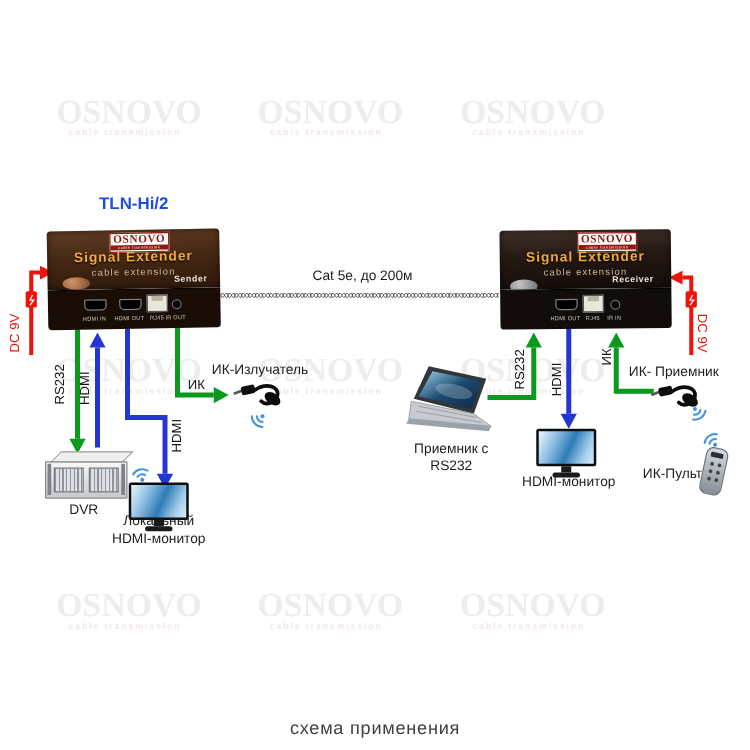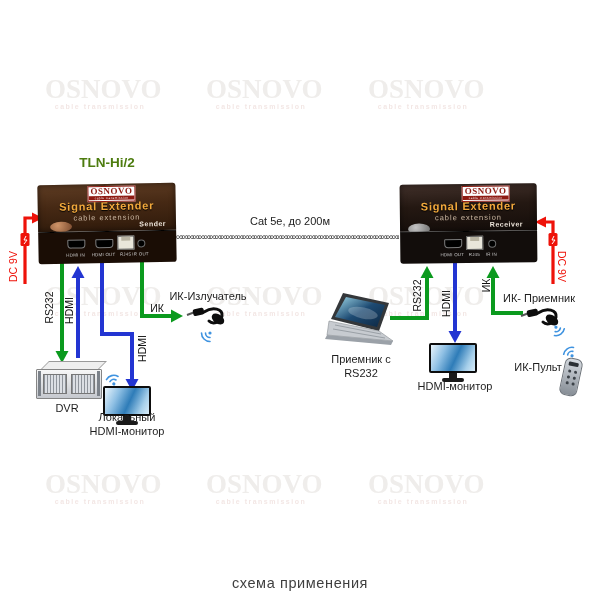--- a/index.html
+++ b/index.html
@@ -39,21 +39,21 @@
   .emblem{position:absolute;border-radius:50%;}
   .emblem.sender{background:radial-gradient(circle at 35% 35%,#cf9468,#7a4a2e);}
   .emblem.receiver{background:radial-gradient(circle at 35% 35%,#c4c4c4,#6e6e6e);}
   .port-hdmi{position:absolute;width:16px;height:7px;background:#000;border:1px solid #7d7d7d;
              border-radius:1px 1px 4px 4px;}
   .port-rj45{position:absolute;width:15px;height:12px;background:#e9e6da;border:1px solid #555;}
   .port-rj45:after{content:"";position:absolute;left:3px;top:0;width:9px;height:4px;background:#b9b4a2;}
   .port-ir{position:absolute;width:6px;height:6px;border-radius:50%;background:#000;border:1px solid #6d6d6d;}
   .port-label{position:absolute;width:30px;text-align:center;font-size:4.5px;color:#c9c9c9;
               letter-spacing:.2px;white-space:nowrap;}
-  .dev-title{font-size:13.5px;font-weight:bold;color:#4d7c0f;text-align:center;}
+  .dev-title{font-size:13.5px;font-weight:bold;color:#1d4ed8;text-align:center;}
 
   
   .conn-label{font-size:10.5px;color:#141414;width:44px;height:13px;text-align:center;line-height:13px;white-space:nowrap;}
   .rot-ccw{transform:rotate(-90deg);}
   .rot-cw{transform:rotate(90deg);}
   .power-label{color:var(--c-power_red,#ee1209);}
 
   
   .cable{font-size:10px;color:#4a4a4a;letter-spacing:-1.6px;white-space:nowrap;overflow:hidden;
          width:223px;height:13px;line-height:12px;}
@@ -328,17 +328,17 @@
   <svg class="abs" style="left:560px;top:342px;transform:rotate(-80deg)" width="16" height="16" viewBox="0 0 16 16">
     <circle cx="3" cy="13" r="1.6" fill="#3f93e0"></circle>
     <path d="M3 8.5 A4.5 4.5 0 0 1 7.5 13" stroke="#3f93e0" stroke-width="1.6" fill="none" stroke-linecap="round"></path>
     <path d="M3 4.5 A8.5 8.5 0 0 1 11.5 13" stroke="#3f93e0" stroke-width="1.6" fill="none" stroke-linecap="round"></path>
   </svg>
 
   <div class="abs remote" style="left:562px;top:358px">
     <div class="remote-screen"></div>
     <div class="remote-btn"></div>
   </div>
-  <div class="abs equip-label" style="left:498px;top:360px;width:80px">ИК-Пульт</div>
+  <div class="abs equip-label" style="left:498px;top:372px;width:80px">ИК-Пульт</div>
 
   <div class="abs caption" style="top:575px">схема применения</div>
 
 </div>
 
 </body></html>

